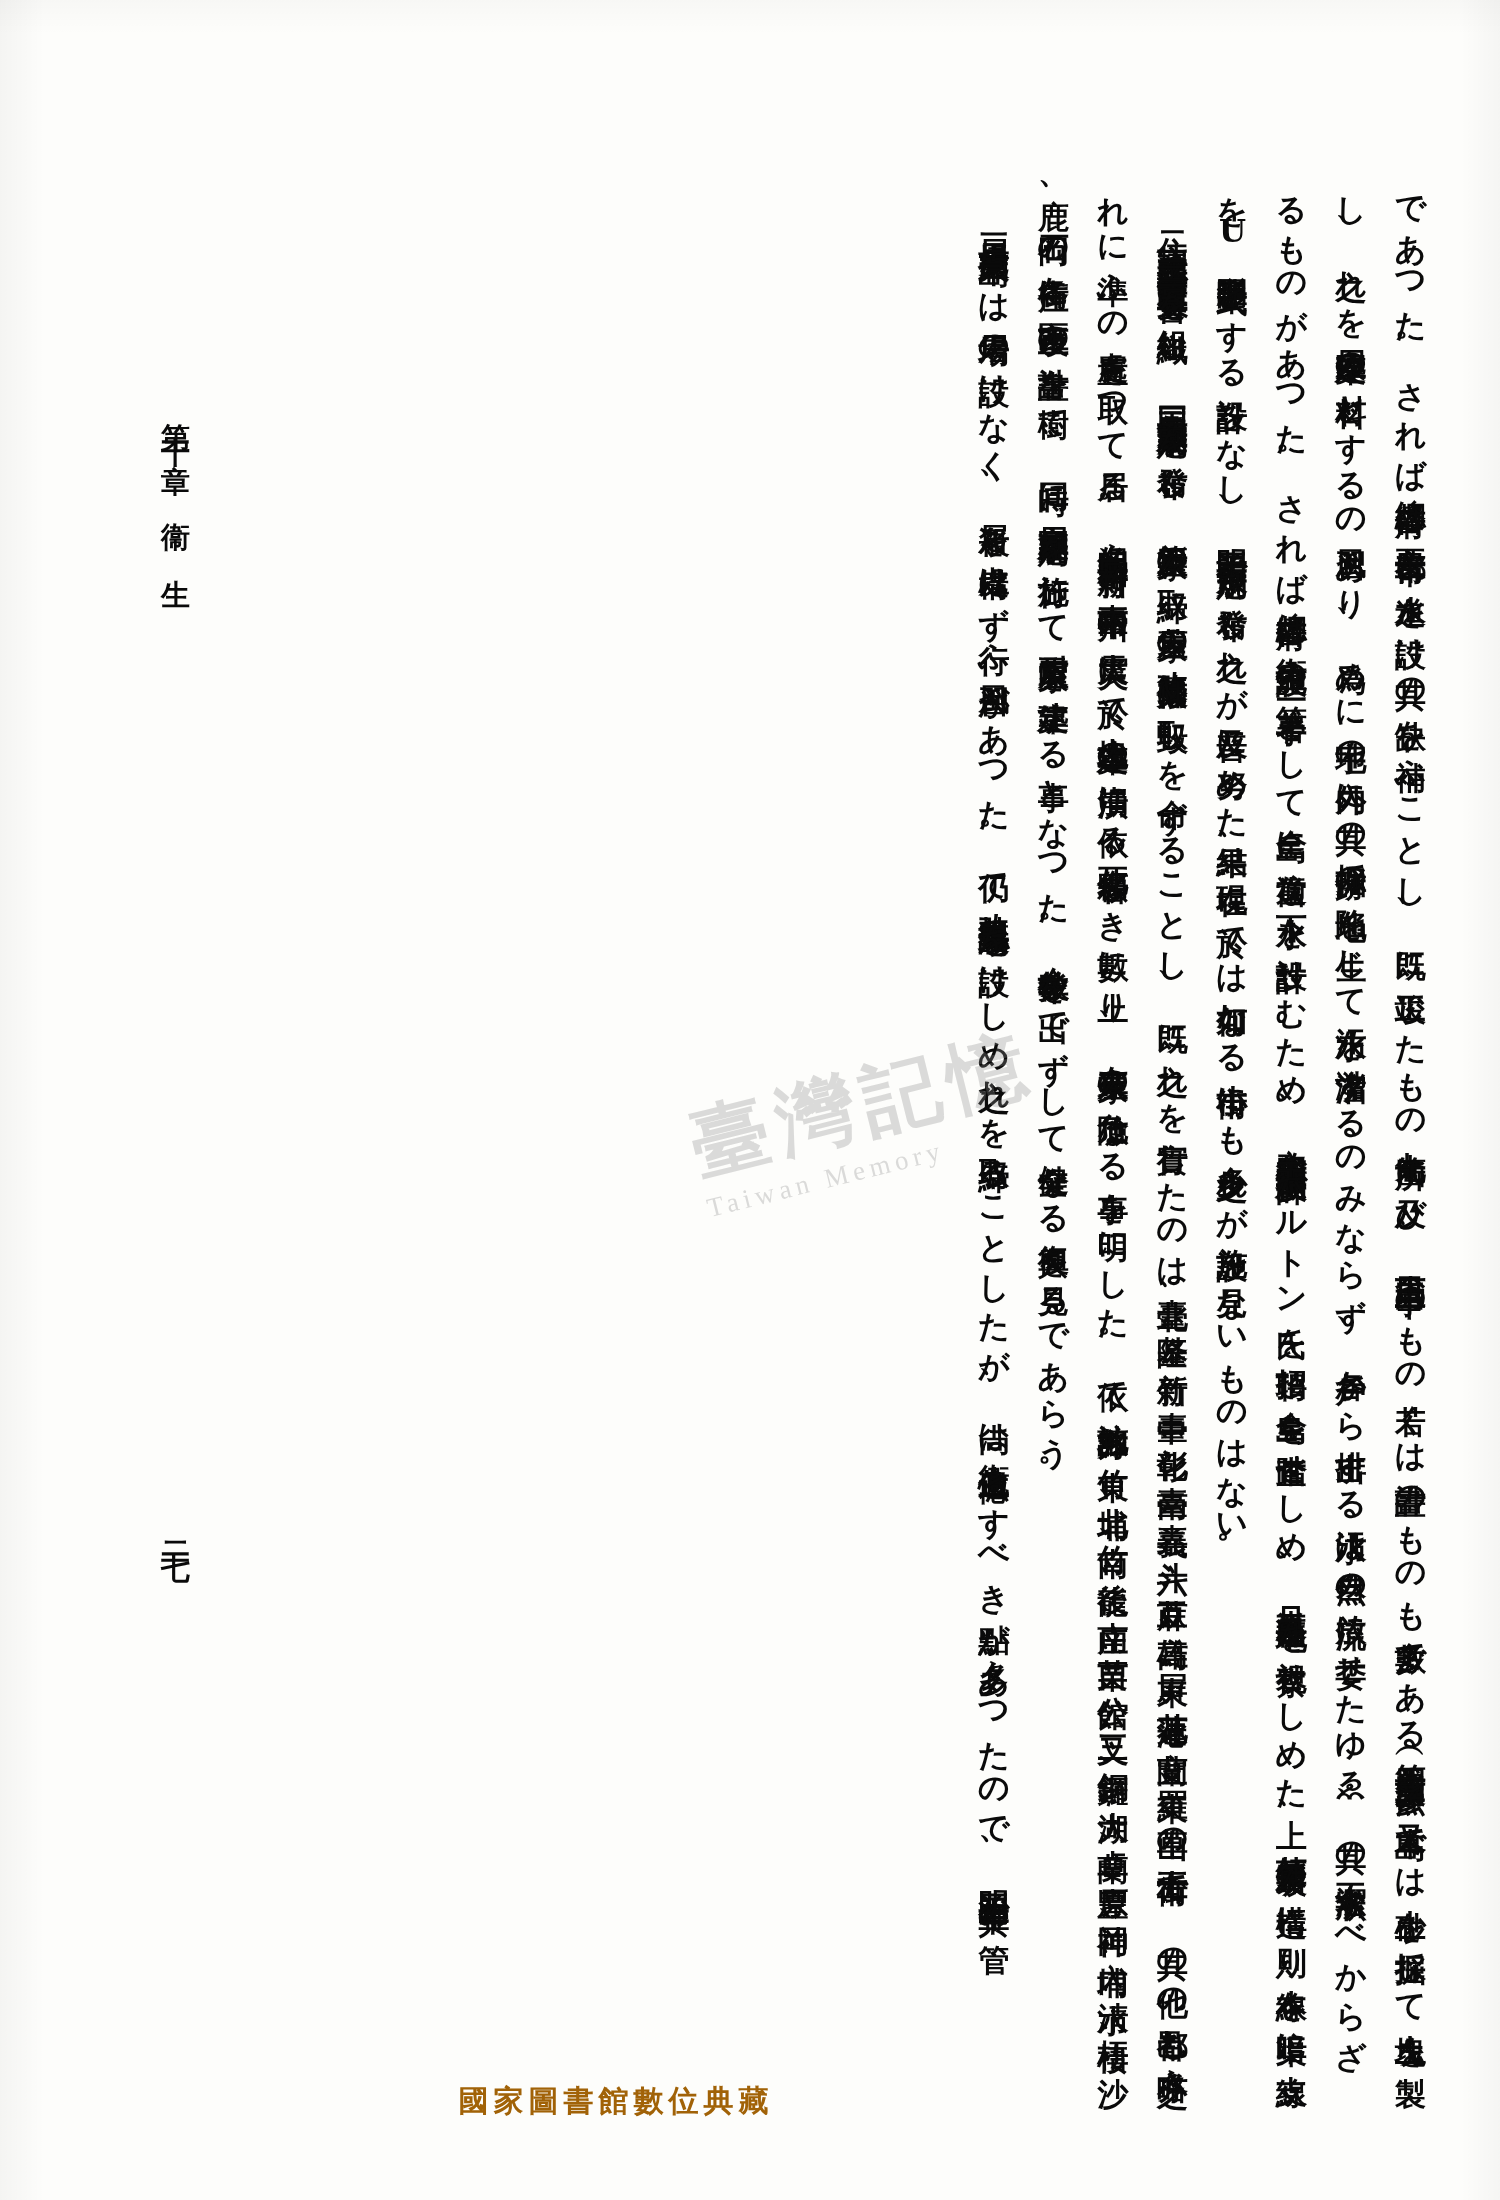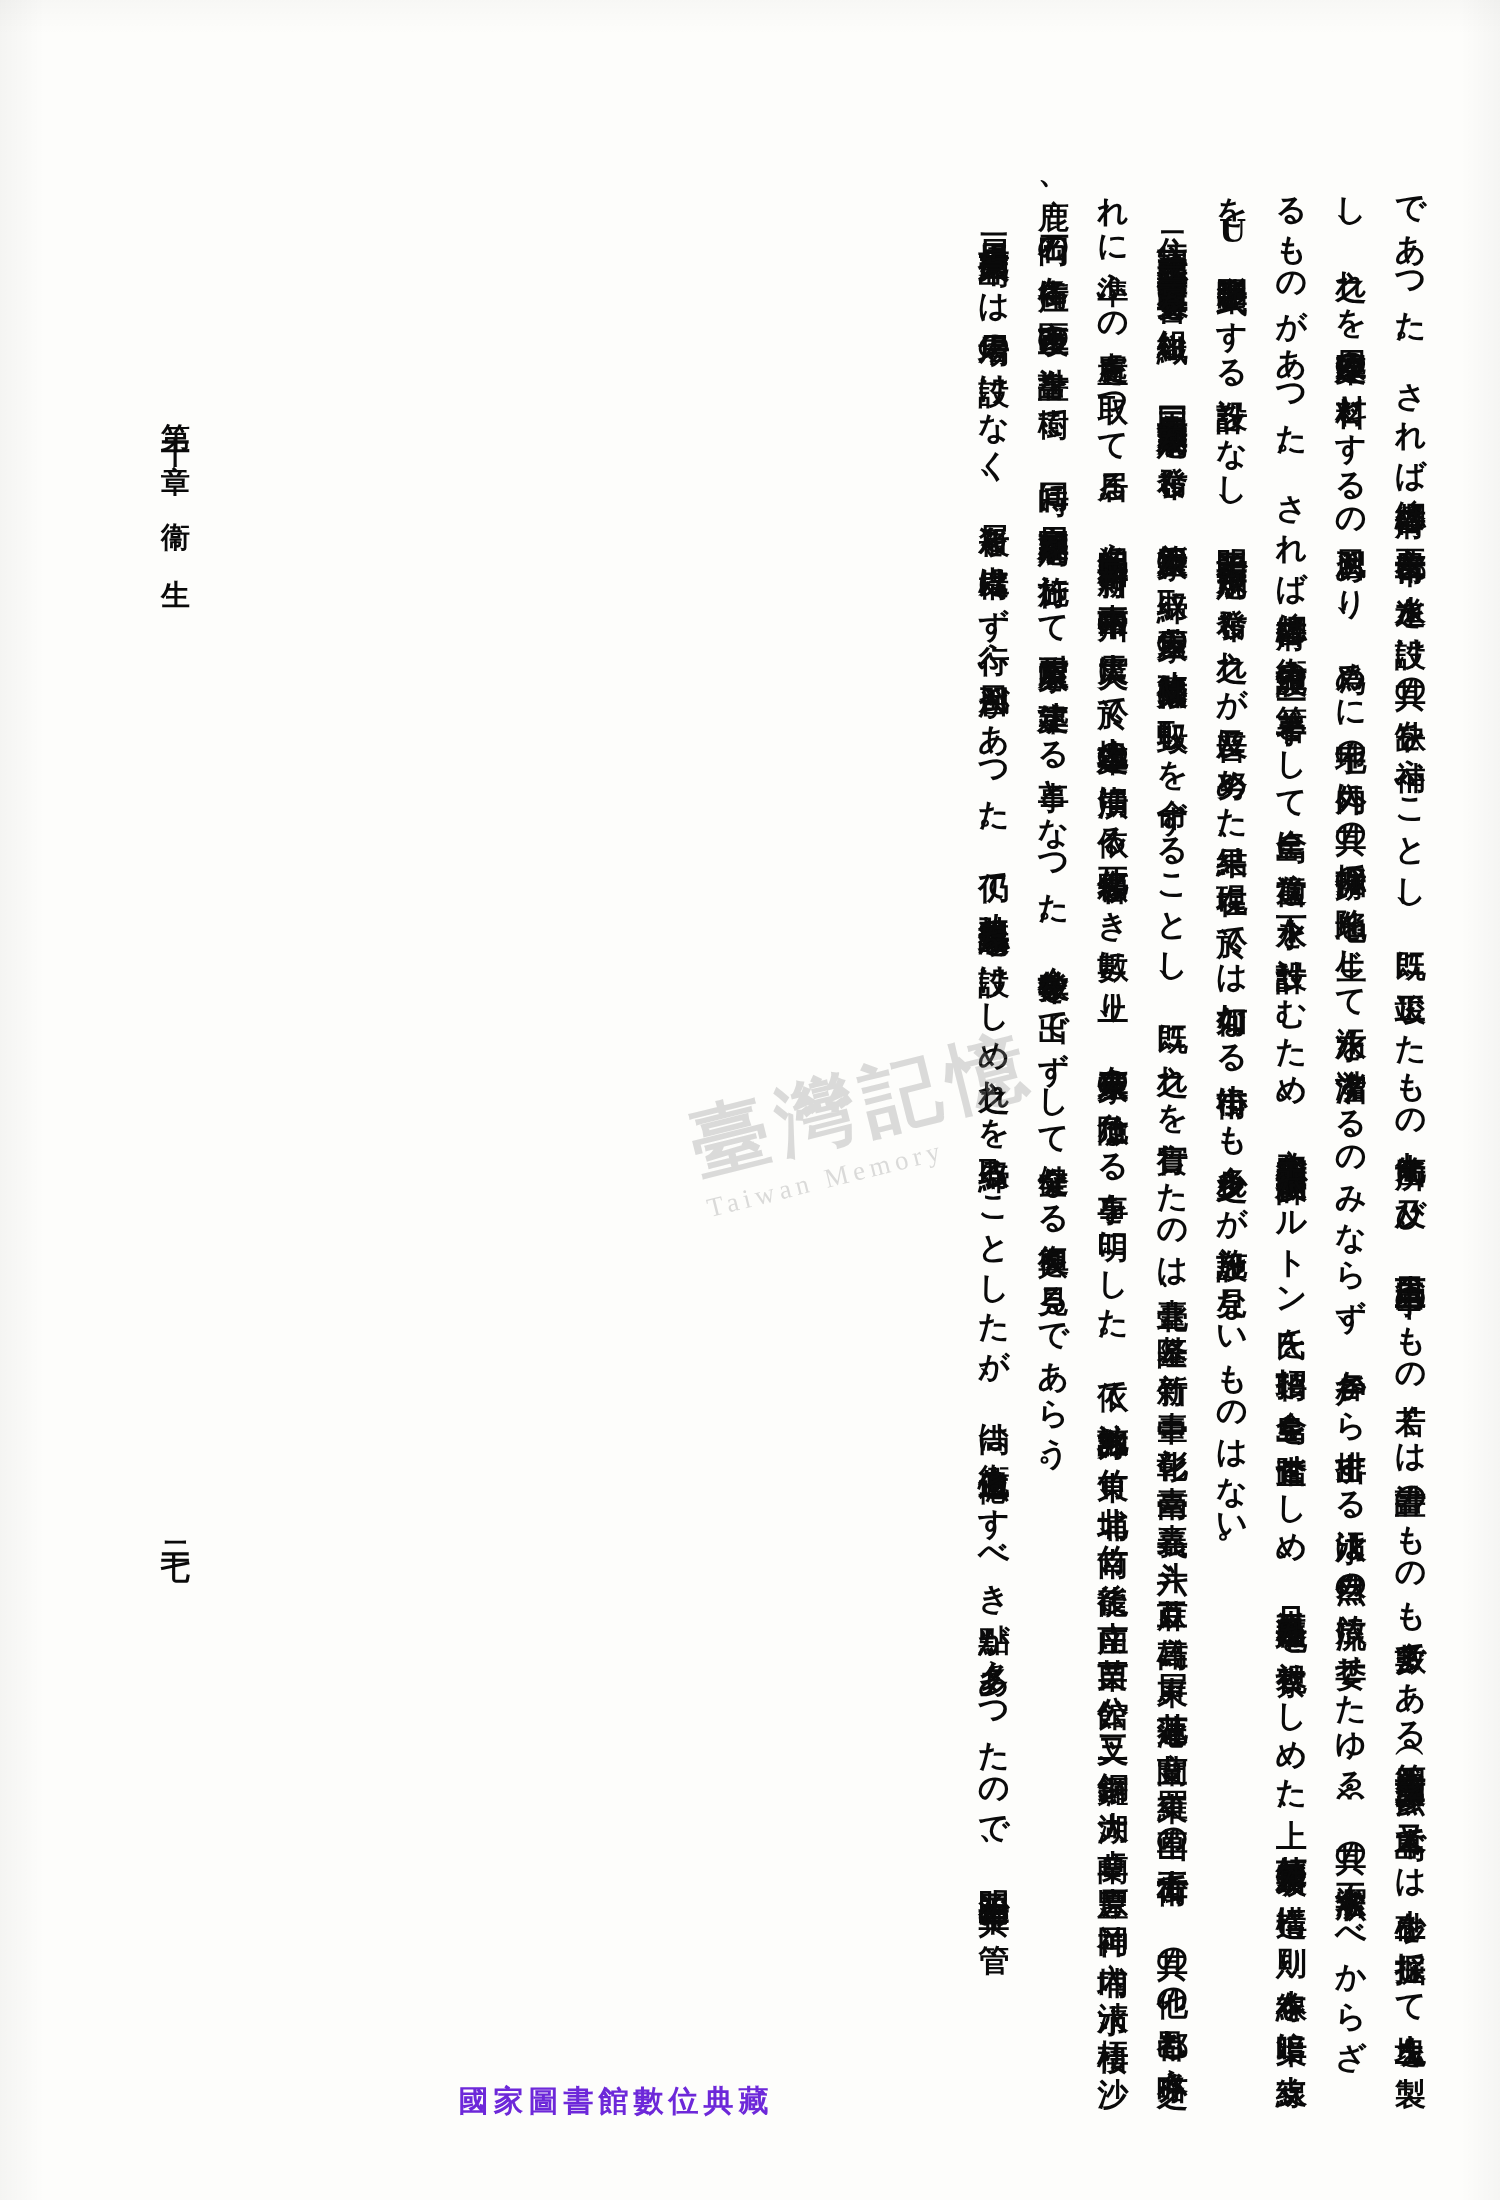--- a/index.html
+++ b/index.html
@@ -105,21 +105,21 @@
 
   
   #library-stamp {
     position: absolute;
     bottom: 78px;
     left: 0;
     width: 1232px;
     text-align: center;
     font-size: 30px;
     letter-spacing: 5px;
-    color: #6d28d9;
+    color: #a16207;
     font-weight: 600;
   }
 
   
   #watermark {
     position: absolute;
     left: 700px;
     top: 1050px;
     width: 460px;
     height: 200px;

